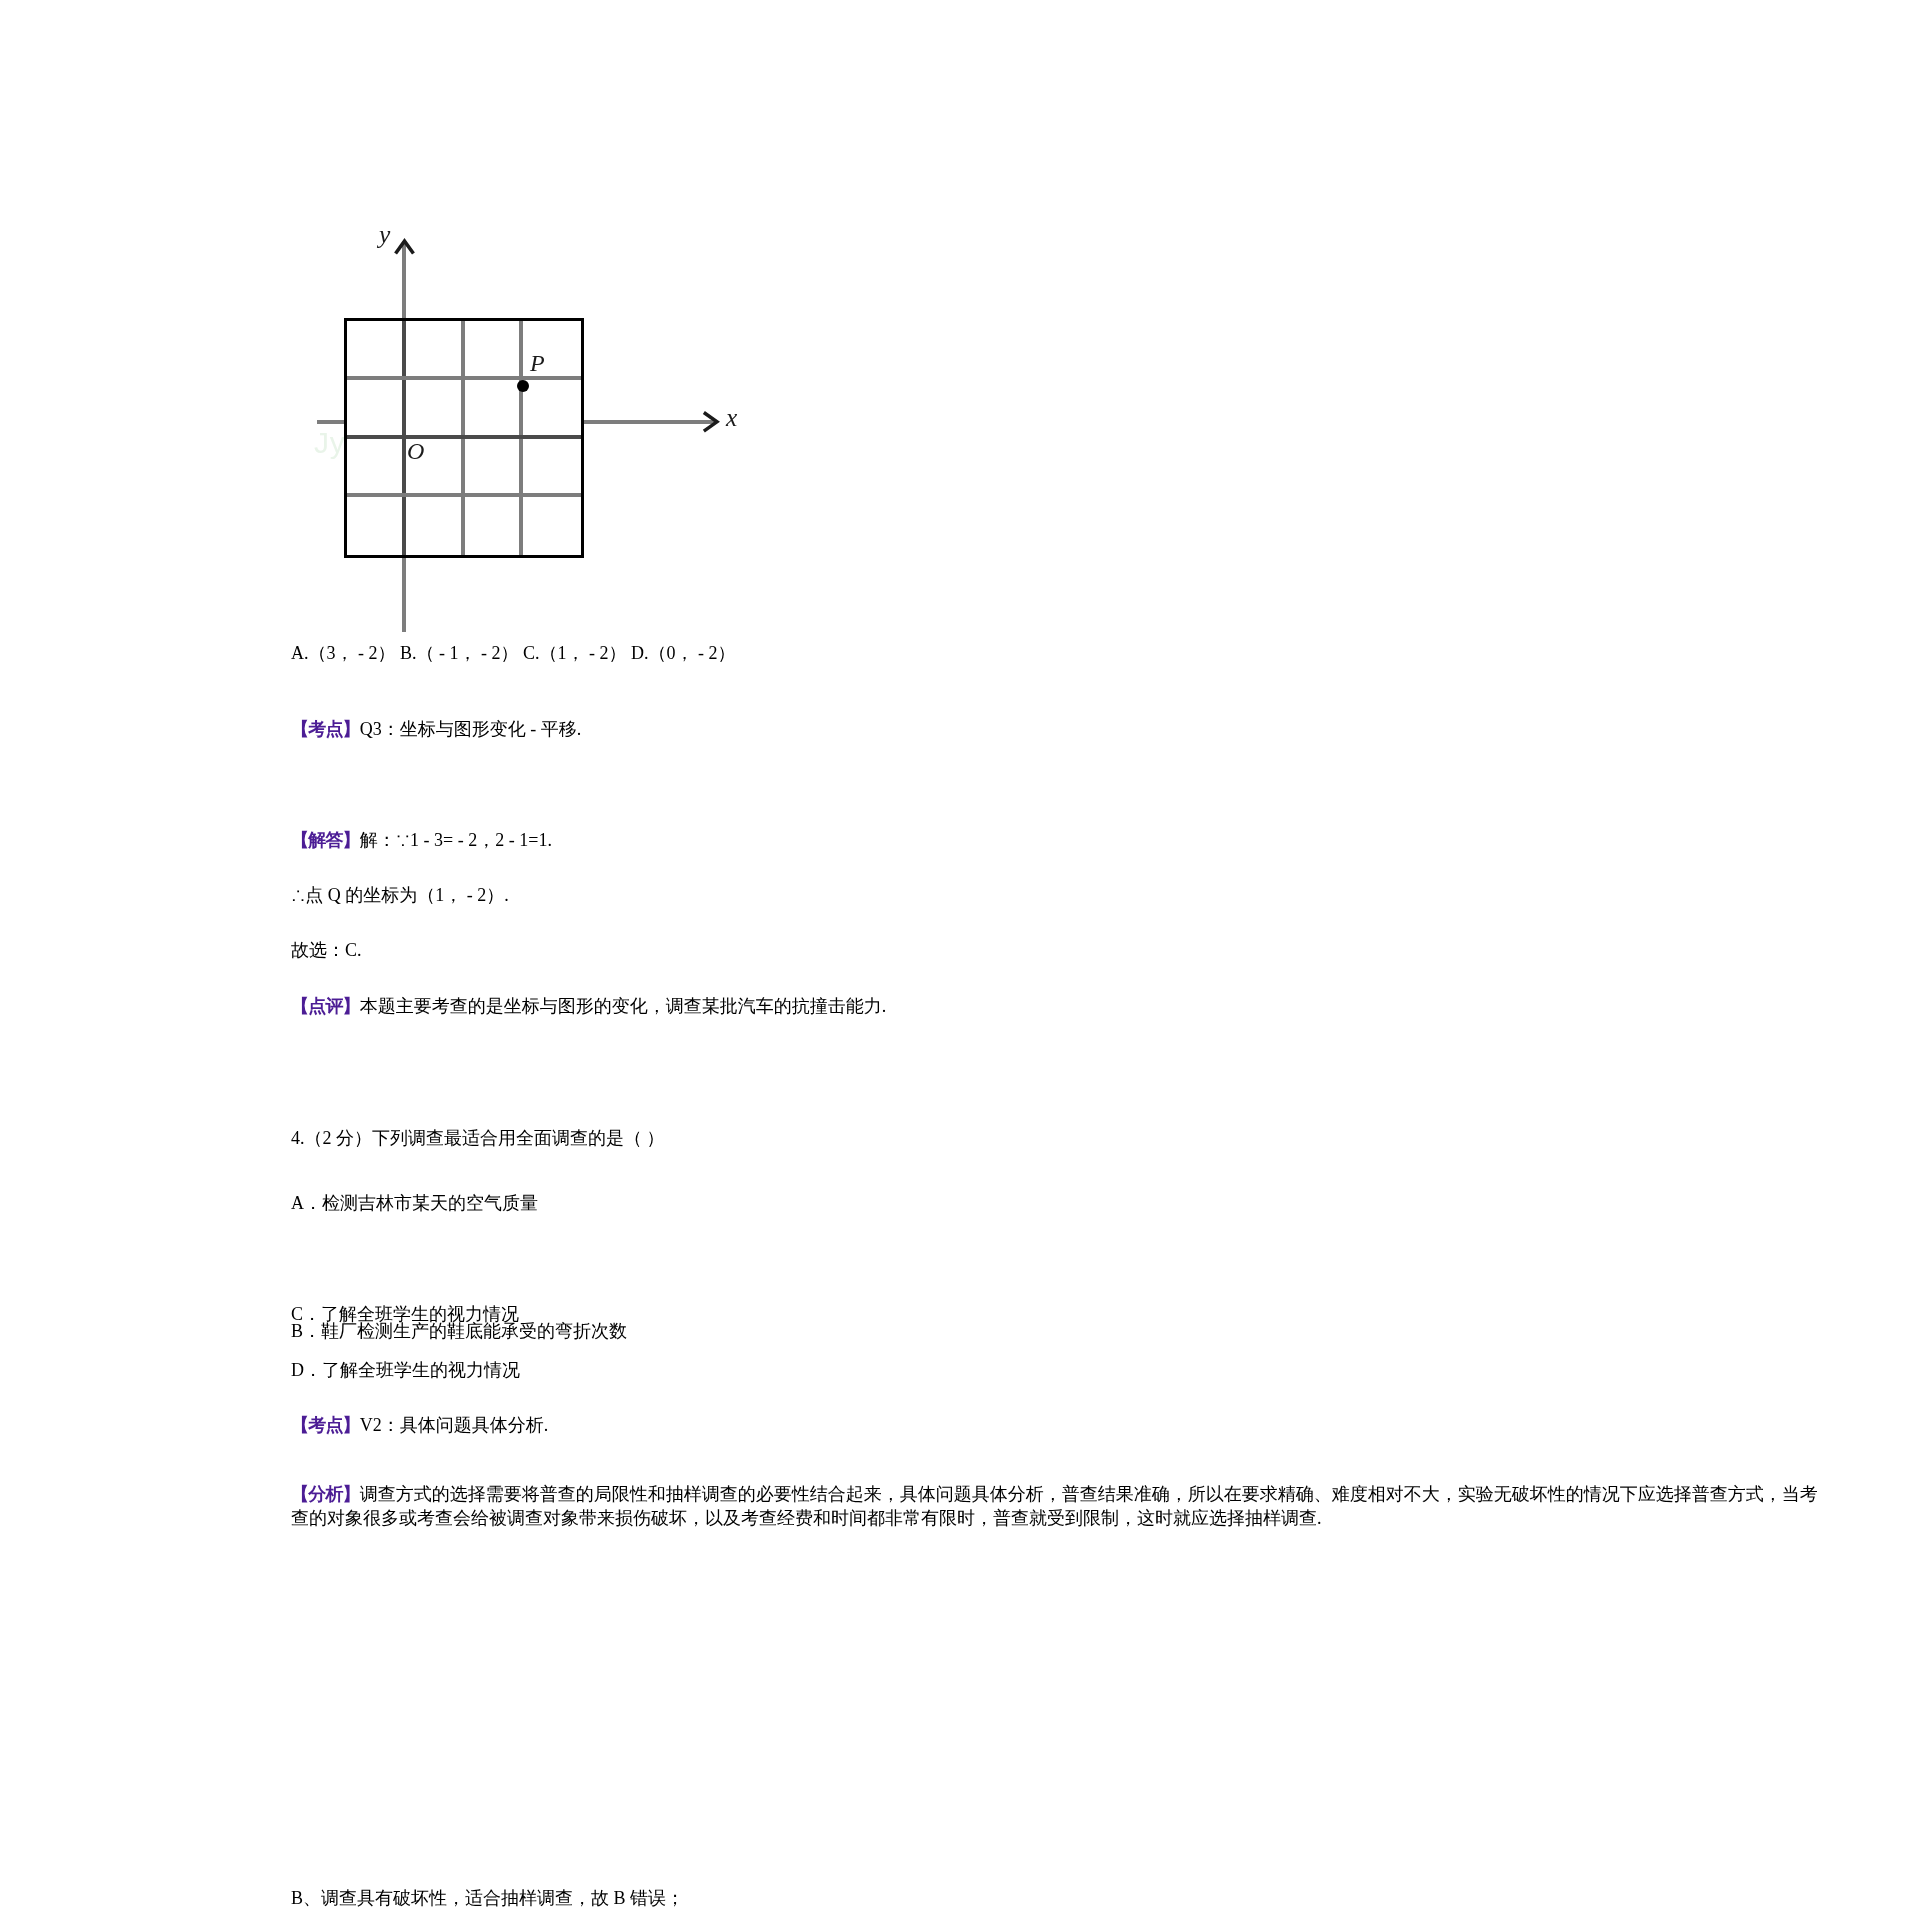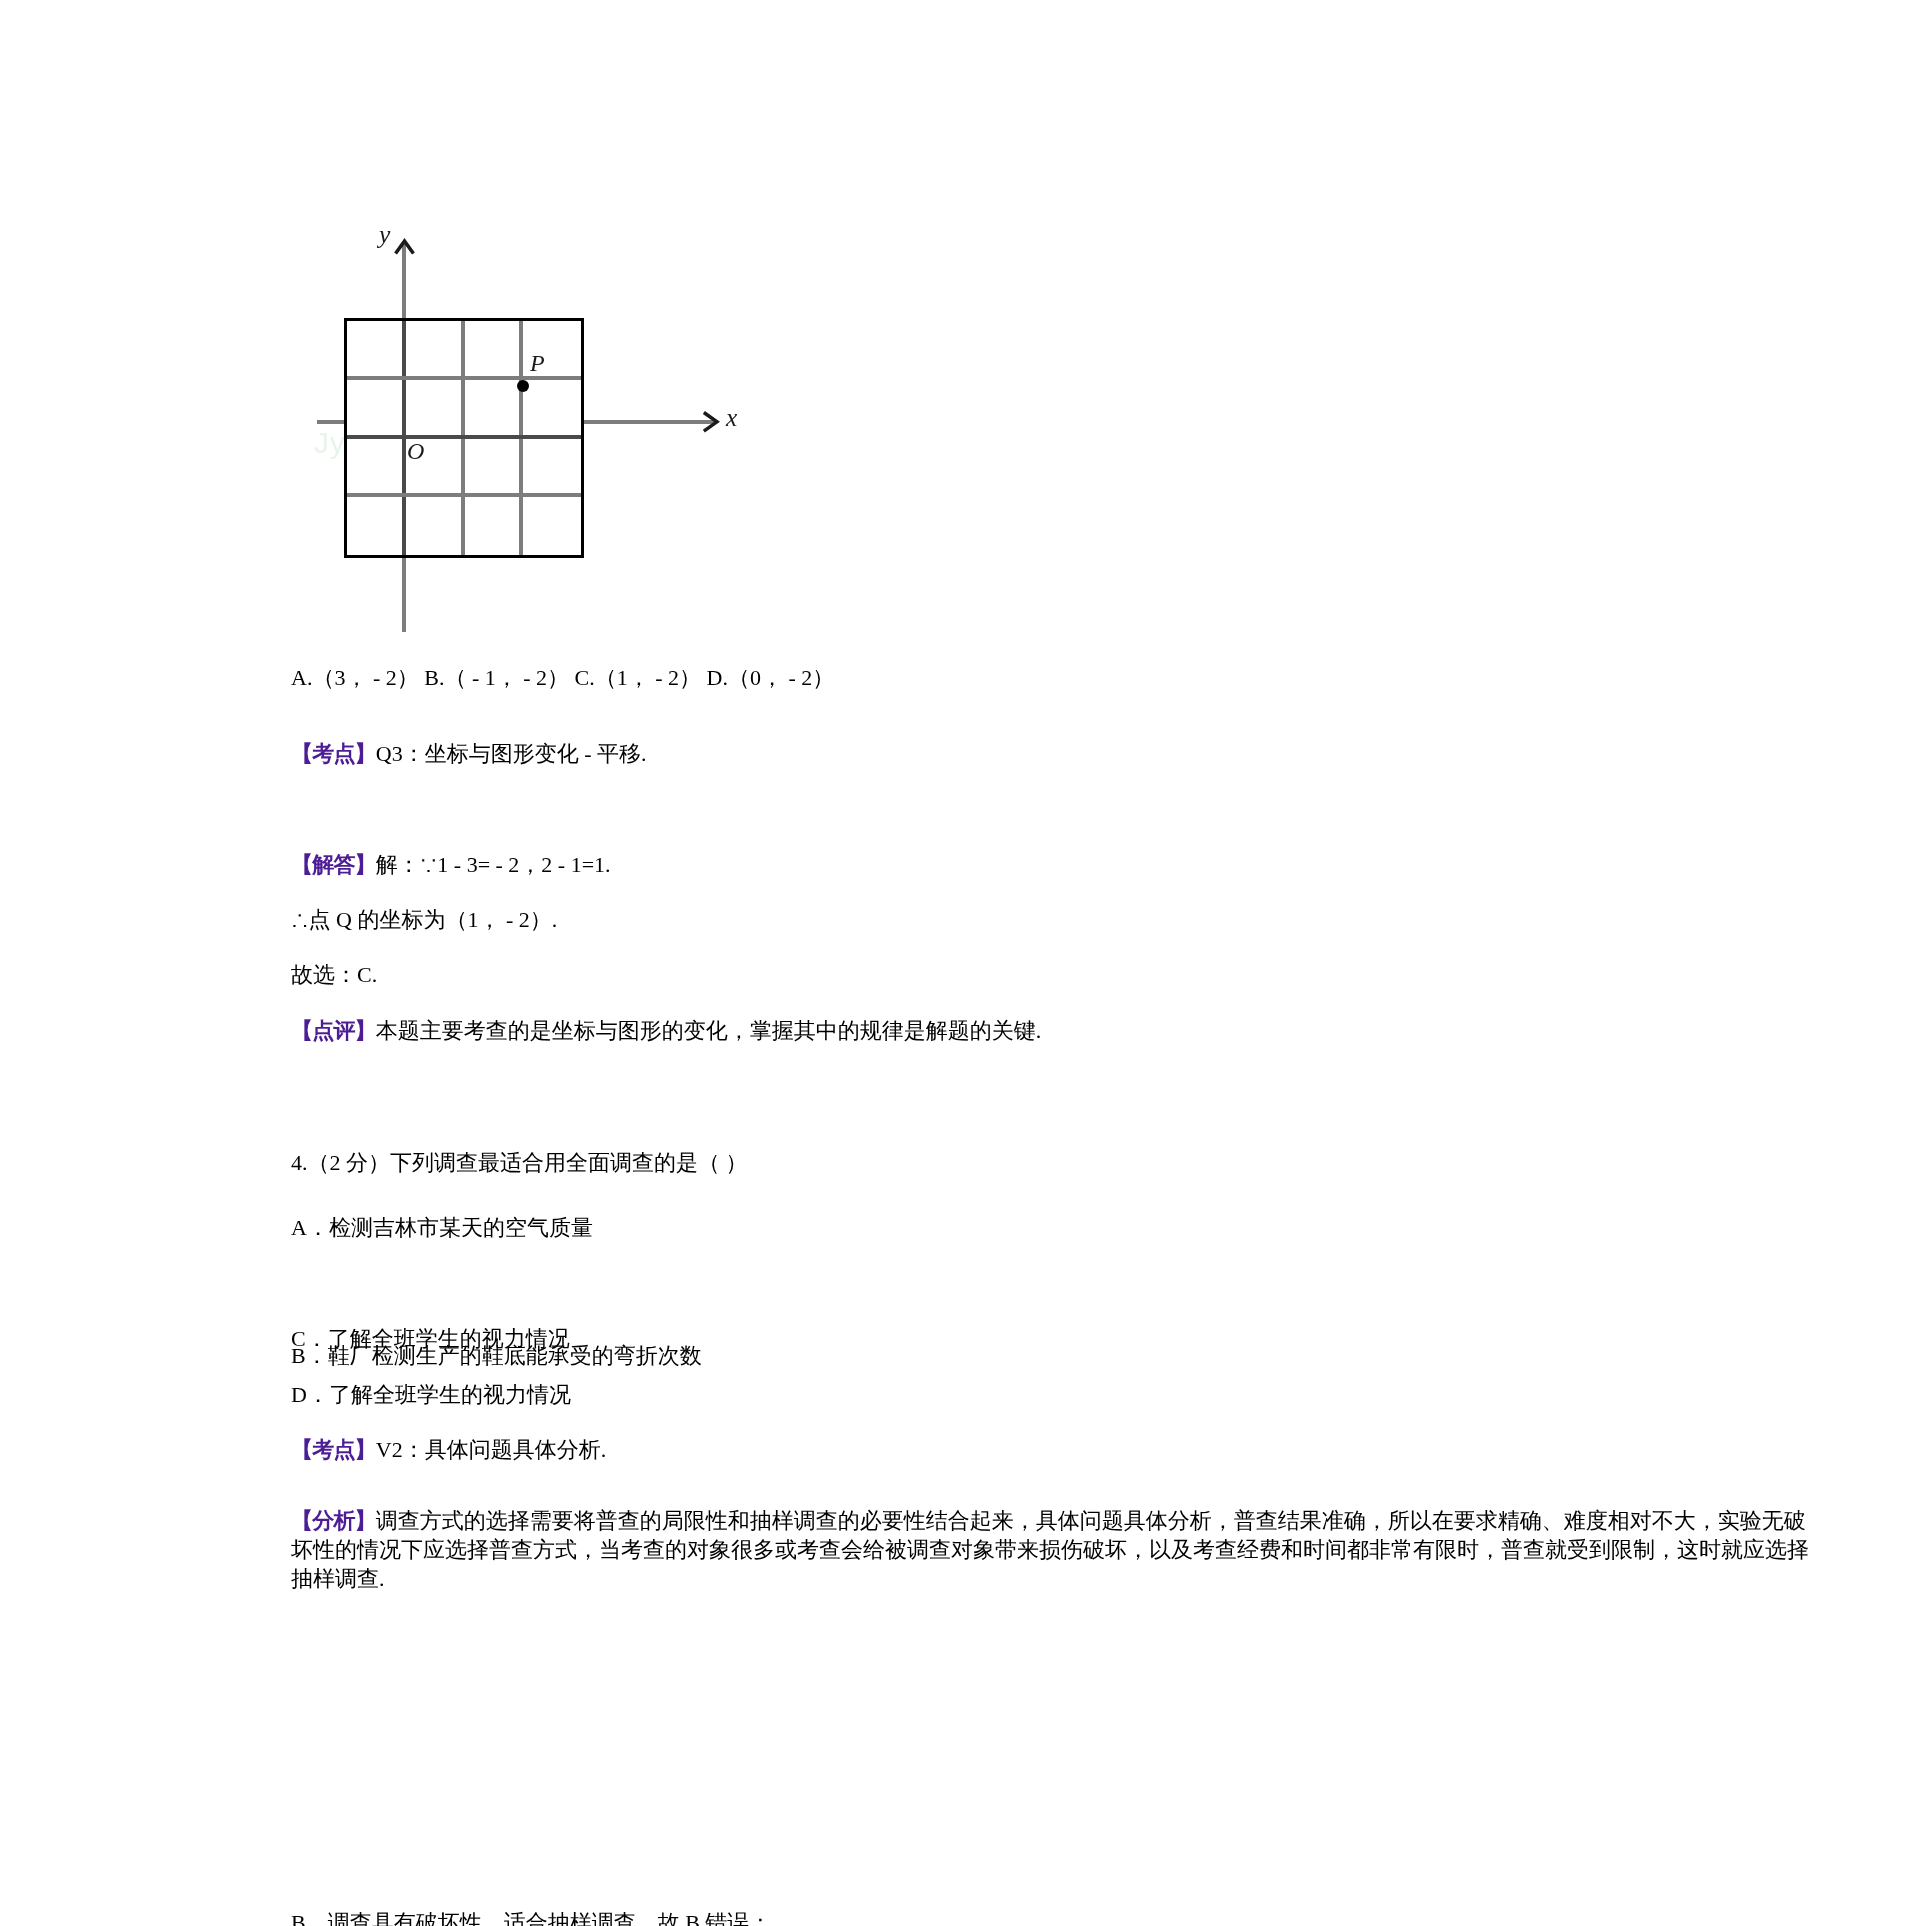--- a/index.html
+++ b/index.html
@@ -111,25 +111,24 @@
     color: #e9f4e9;
     font-family: "Liberation Sans", sans-serif;
     letter-spacing: 0.8px;
     user-select: none;
   }
 
   
   .line {
     position: absolute;
     left: 291px;
-    font-size: 22px;
+    font-size: 18px;
     line-height: 1.0;
     white-space: nowrap;
     letter-spacing: 0px;
-    margin-top: 23px;
   }
   .line.wrapline {
     white-space: normal;
     width: 1533px;
     line-height: 1.32;
   }
   .tag {
     color: #4c1d95;
     font-family: "Liberation Sans", "DejaVu Sans", sans-serif;
     font-weight: 700;
@@ -181,21 +180,21 @@
 
   <div class="line" style="top:831px;">
     <span class="tag">【解答】</span><span>解：∵1 - 3= - 2，2 - 1=1.</span>
   </div>
 
   <div class="line" style="top:886px;">∴点 Q 的坐标为（1， - 2）.</div>
 
   <div class="line" style="top:941px;">故选：C.</div>
 
   <div class="line" style="top:997px;">
-    <span class="tag">【点评】</span><span>本题主要考查的是坐标与图形的变化，掌握其中的规律是解题的关键.</span>
+    <span class="tag">【点评】</span><span>本题主要考查的是坐标与图形的变化，调查某批汽车的抗撞击能力.</span>
   </div>
 
   <div class="line" style="top:1129px;">4.（2 分）下列调查最适合用全面调查的是（    ）</div>
 
   <div class="line" style="top:1194px;">A．检测吉林市某天的空气质量</div>
   <div class="line" style="top:1322px;">B．鞋厂检测生产的鞋底能承受的弯折次数</div>
   <div class="line" style="top:1305px;">C．了解全班学生的视力情况</div>
   <div class="line" style="top:1361px;">D．了解全班学生的视力情况</div>
 
   <div class="line" style="top:1416px;">

